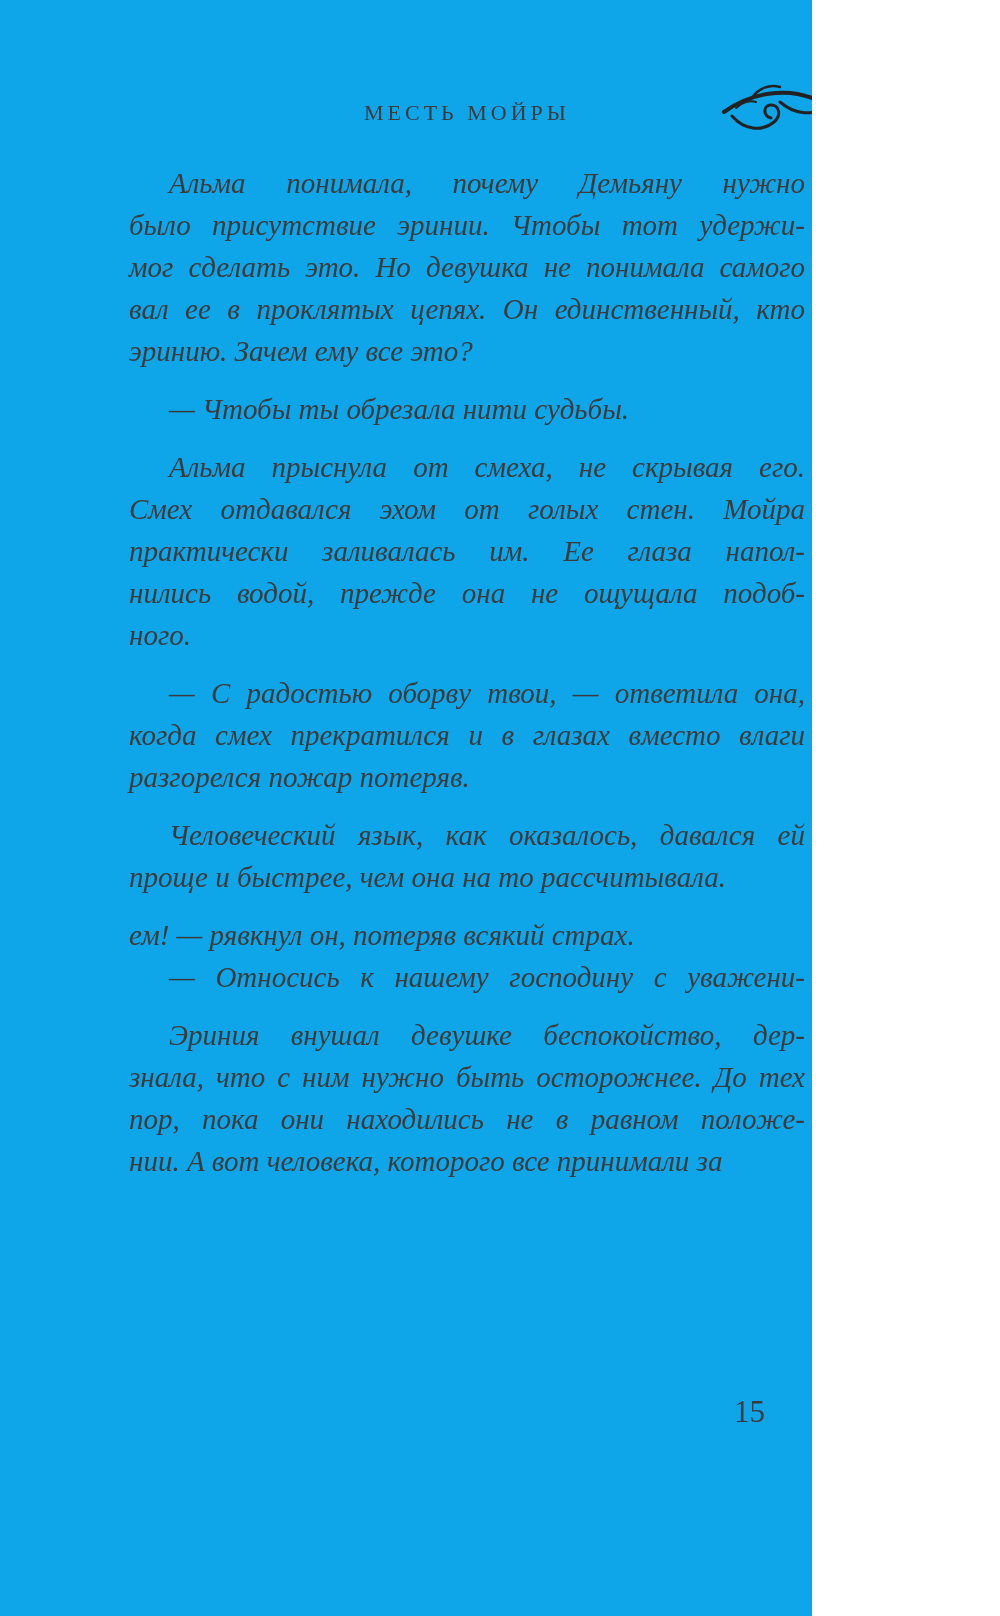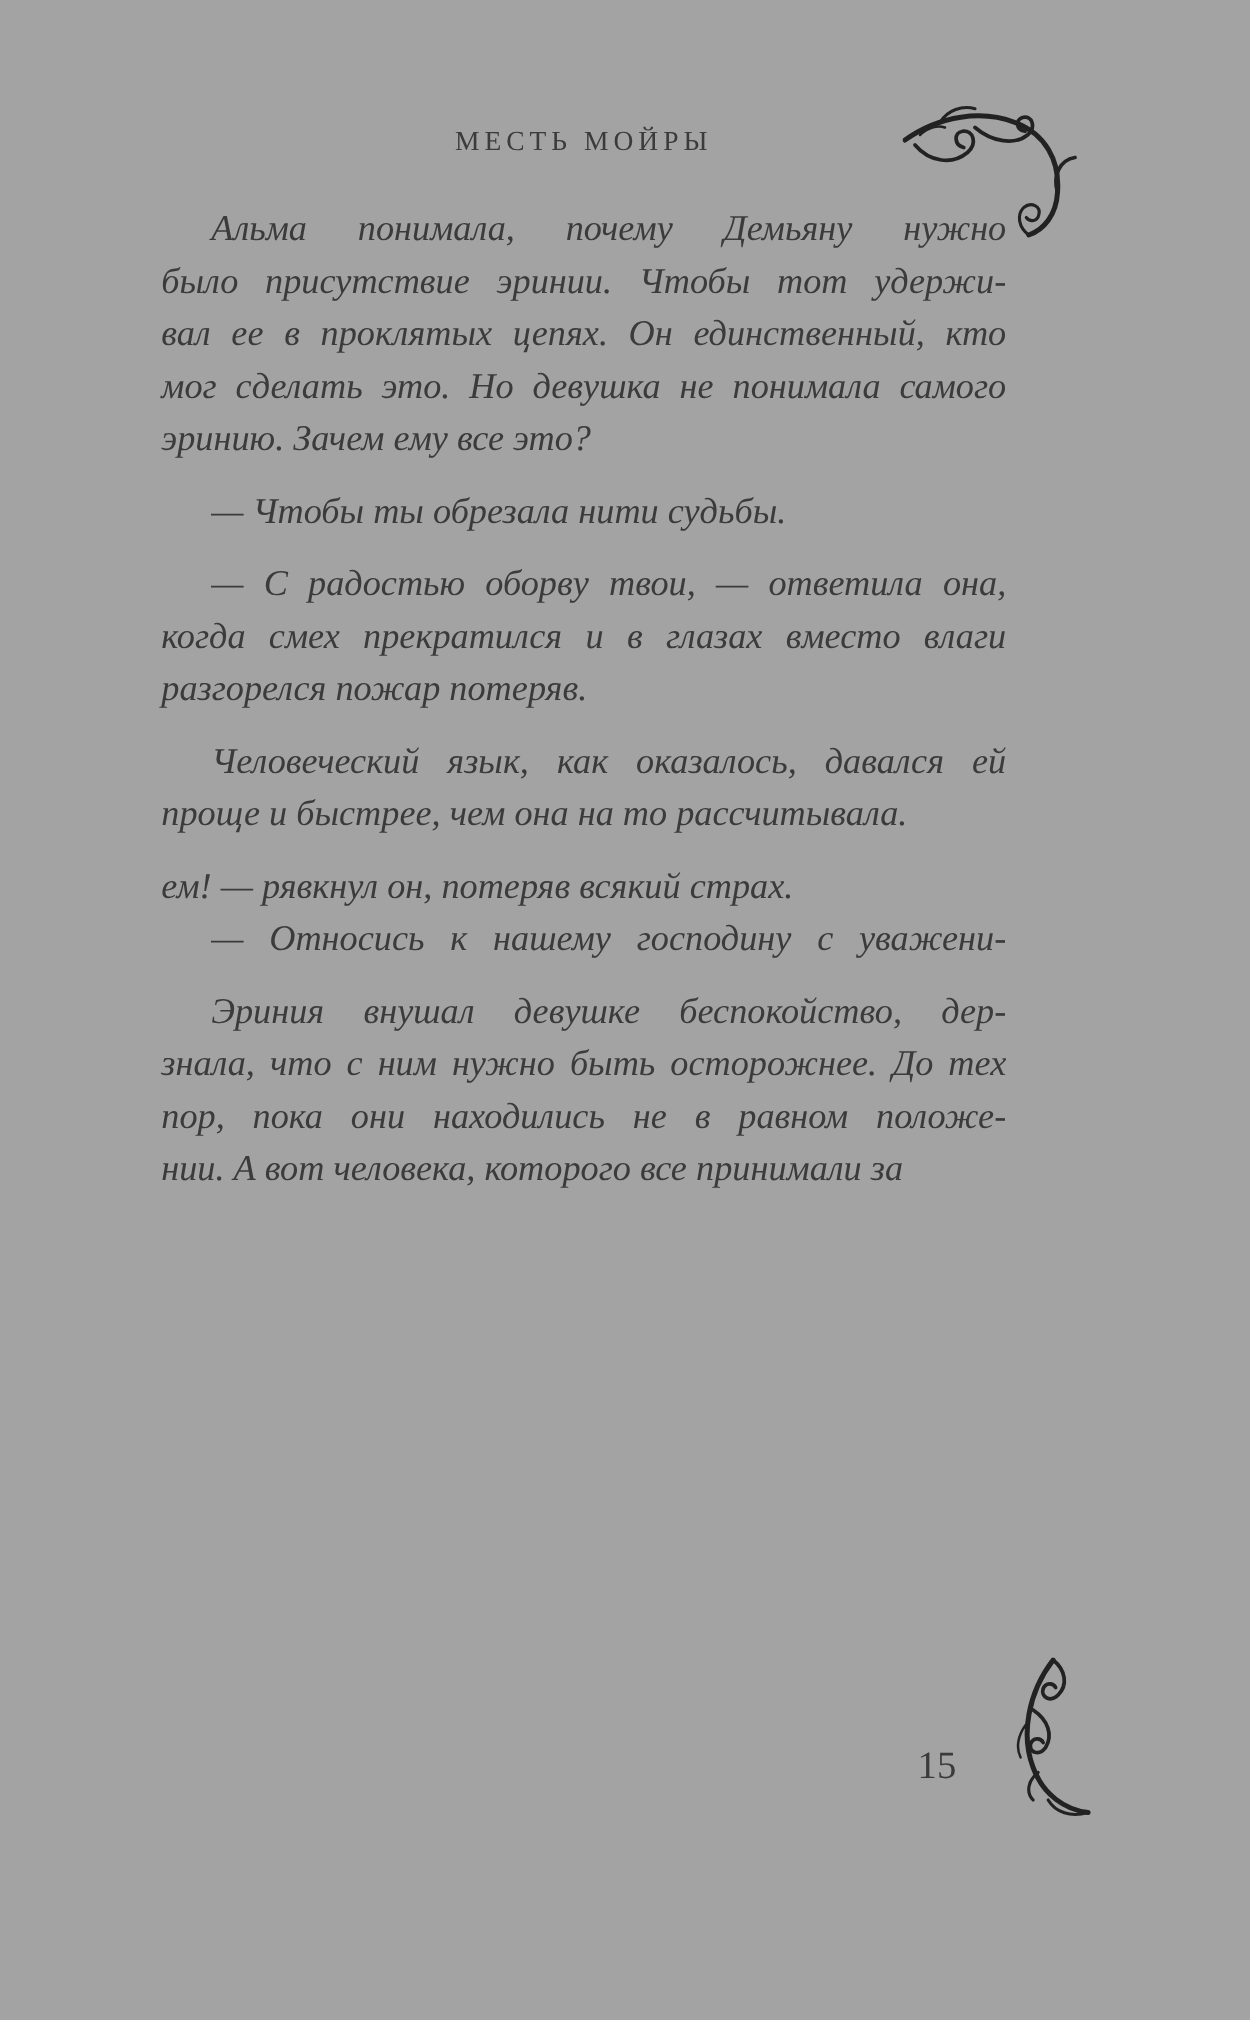--- a/index.html
+++ b/index.html
@@ -2,23 +2,23 @@
 <html><head>
 <meta charset="utf-8">
 <style>
   html, body {
     margin: 0;
     padding: 0;
     background: #ffffff;
   }
   .page {
     position: relative;
-    width: 1000px;
+    width: 812px;
     height: 1616px;
-    background: #a3a3a3;
+    background: #0ea5e9;
     overflow: hidden;
     font-family: "Liberation Serif", "DejaVu Serif", serif;
     color: #3b3b3b;
   }
   .chapter-title {
     position: absolute;
     top: 100px;
     left: 113px;
     width: 708px;
     text-align: center;
@@ -97,26 +97,33 @@
         <path stroke-width="2.5" d="M30,22 C36,12 48,8 58,11"></path>
         <path stroke-width="2" d="M14,32 C20,26 28,24 34,26"></path>
       </g>
     </svg>
   </div>
 
   <div class="text-block">
       <div class="paragraph">
         <div class="line first">Альма понимала, почему Демьяну нужно</div>
         <div class="line">было присутствие эринии. Чтобы тот удержи-</div>
+        <div class="line">мог сделать это. Но девушка не понимала самого</div>
         <div class="line">вал ее в проклятых цепях. Он единственный, кто</div>
-        <div class="line">мог сделать это. Но девушка не понимала самого</div>
         <div class="line last">эринию. Зачем ему все это?</div>
       </div>
       <div class="paragraph">
         <div class="line first last">— Чтобы ты обрезала нити судьбы.</div>
+      </div>
+      <div class="paragraph">
+        <div class="line first">Альма прыснула от смеха, не скрывая его.</div>
+        <div class="line">Смех отдавался эхом от голых стен. Мойра</div>
+        <div class="line">практически заливалась им. Ее глаза напол-</div>
+        <div class="line">нились водой, прежде она не ощущала подоб-</div>
+        <div class="line last">ного.</div>
       </div>
       <div class="paragraph">
         <div class="line first">— С радостью оборву твои, — ответила она,</div>
         <div class="line">когда смех прекратился и в глазах вместо влаги</div>
         <div class="line last">разгорелся пожар потеряв.</div>
       </div>
       <div class="paragraph">
         <div class="line first">Человеческий язык, как оказалось, давался ей</div>
         <div class="line last">проще и быстрее, чем она на то рассчитывала.</div>
       </div>

